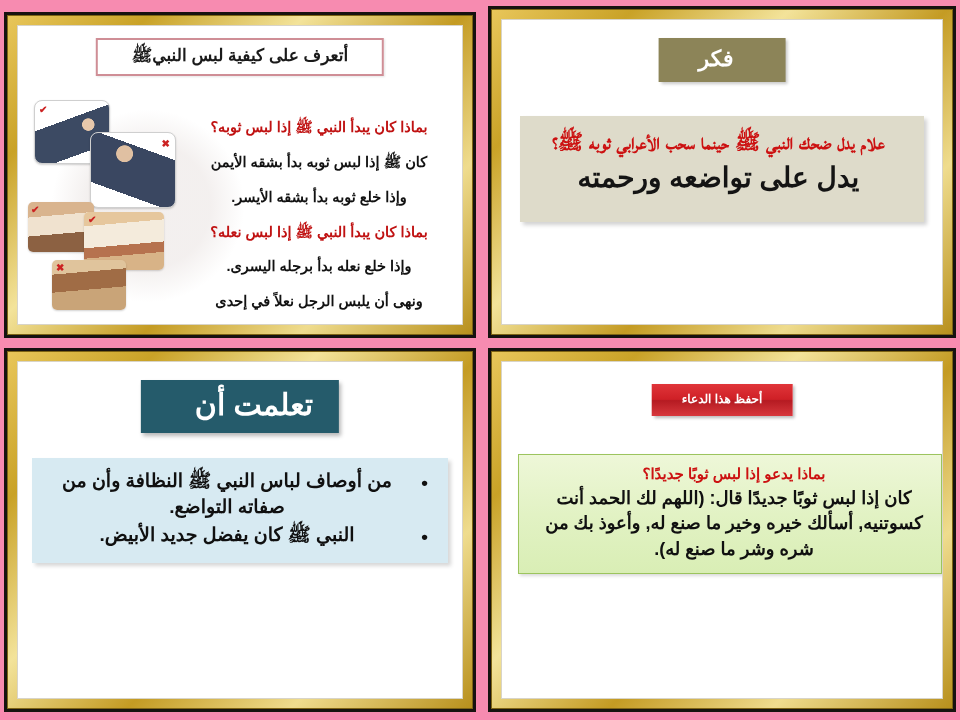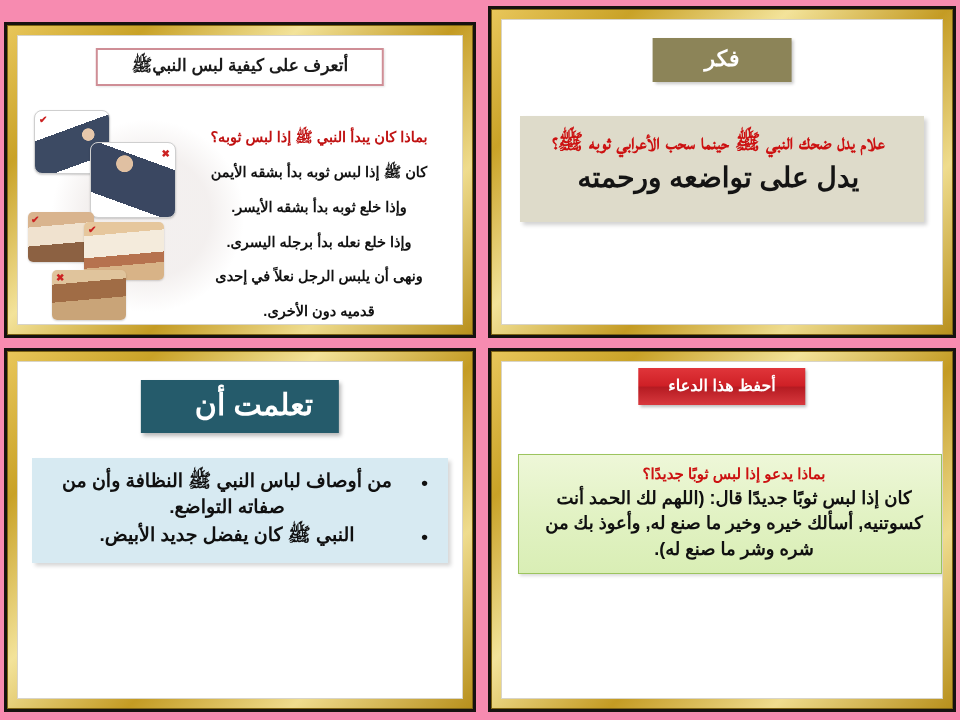--- a/index.html
+++ b/index.html
@@ -65,65 +65,65 @@
     position: relative;
     width: 100%;
     height: 100%;
     background: #ffffff;
     border: 1px solid #d8d4c8;
     overflow: hidden;
   }
 
   
   .slide.q-tl { padding: 6px 4px 2px 6px; }
-  .slide.q-tr { padding: 22px 6px 2px 4px; }
+  .slide.q-tr { padding: 12px 6px 2px 4px; }
   .slide.q-bl { padding: 8px 4px 8px 6px; }
   .slide.q-br { padding: 8px 6px 8px 4px; }
 
   
   .heading {
     position: absolute;
     box-sizing: border-box;
     text-align: center;
     font-weight: bold;
     line-height: 1.1;
     white-space: nowrap;
   }
 
   .heading-fakkir {
     top: 18px;
     left: 50%;
     transform: translateX(-50%);
     background: #8c8458;
     color: #ffffff;
     font-size: 22px;
-    padding: 9px 52px 11px 52px;
+    padding: 9px 52px 11px 40px;
     box-shadow: 2px 2px 3px rgba(0,0,0,0.22);
     letter-spacing: 0.5px;
   }
 
   .heading-ataarraf {
     top: 12px;
     left: 50%;
     transform: translateX(-50%);
     background: #ffffff;
     color: #1a1a1a;
     font-size: 17px;
     padding: 7px 34px 8px 34px;
     border: 2px solid #cf8e96;
     box-shadow: 1px 1px 2px rgba(0,0,0,0.10);
   }
 
   .heading-ahfaz {
-    top: 6px;
+    top: 22px;
     left: 50%;
     transform: translateX(-50%);
     background: linear-gradient(180deg, #e0353a 0%, #cf2026 48%, #b51b22 52%, #d8383d 100%);
     color: #ffffff;
-    font-size: 16px;
+    font-size: 12px;
     padding: 9px 30px 10px 30px;
     box-shadow: 2px 2px 3px rgba(0,0,0,0.28);
     letter-spacing: 0.4px;
   }
 
   .heading-taallamt {
     top: 18px;
     left: 50%;
     transform: translateX(-50%);
     background: #255b6b;
@@ -341,20 +341,21 @@
           <div class="watermark"></div>
 
           <div class="heading heading-ataarraf">أتعرف على كيفية لبس النبيﷺ</div>
 
           <div class="lesson">
 
             <div class="lesson-text">
               <p class="q">بماذا كان يبدأ النبي ﷺ إذا لبس ثوبه؟</p>
               <p class="a">كان ﷺ إذا لبس ثوبه بدأ بشقه الأيمن</p>
               <p class="a">وإذا خلع ثوبه بدأ بشقه الأيسر.</p>
+              <p class="q">بماذا كان يبدأ النبي ﷺ إذا لبس نعله؟</p>
               <p class="a">وإذا خلع نعله بدأ برجله اليسرى.</p>
               <p class="a">ونهى أن يلبس الرجل نعلاً في إحدى</p>
               <p class="a">قدميه دون الأخرى.</p>
             </div>
 
             <div class="lesson-figs">
               <div class="fig fig-a">
                 <span class="mark ok" style="left:4px; top:4px;">✔</span>
               </div>
               <div class="fig fig-b">

